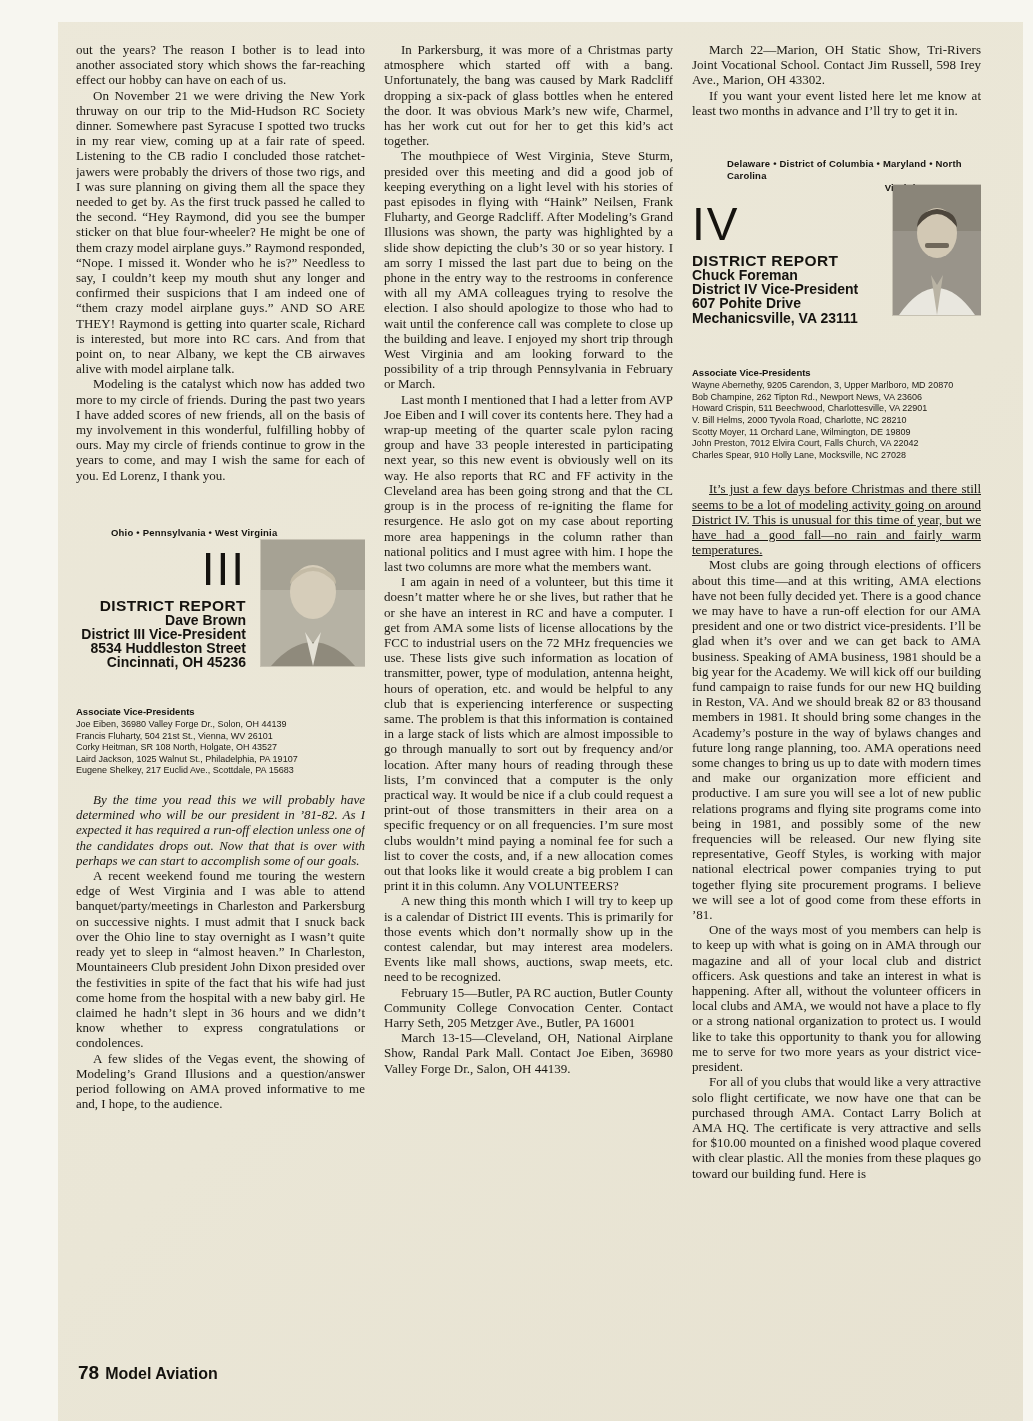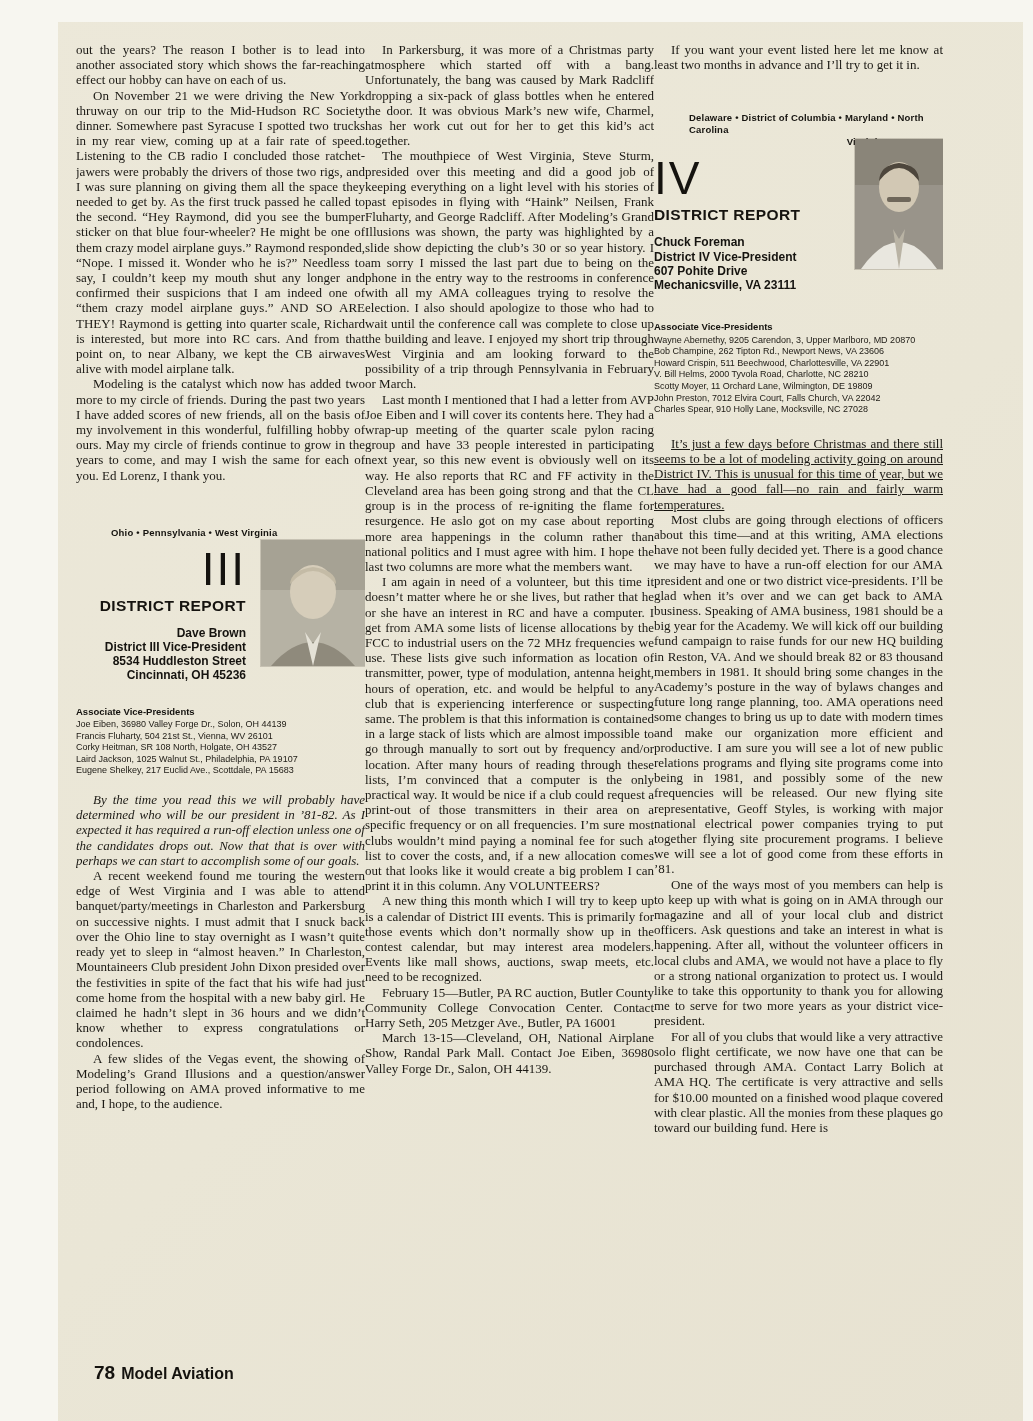--- a/index.html
+++ b/index.html
@@ -13,21 +13,21 @@
   .page {
     position:absolute; inset:0;
     background:linear-gradient(135deg,#ece8d9 0%,#eae6d6 55%,#e7e2d1 100%);
   }
   .scan-margin-top { position:absolute; left:0; top:0; width:100%; height:22px; background:#f7f6f0; }
   .scan-margin-left { position:absolute; left:0; top:0; width:58px; height:100%; background:#f7f6f0; }
   .scan-margin-right { position:absolute; right:0; top:0; width:10px; height:100%; background:#f7f6f0; }
 
   .content {
     position:absolute; left:76px; top:42px;
-    display:flex; 
+    display:flex; gap:19px;
     height:1316px;
   }
   .col {
     width:289px; height:1316px; overflow:hidden;
     font-size:13px; line-height:15.2px;
     text-align:justify;
     color:#1b1914;
   }
   .para { text-indent:17px; }
   .para.no-indent { text-indent:0; }
@@ -45,41 +45,41 @@
   }
   .region-2 { text-align:right; padding-right:60px; }
   .d-left { width:170px; }
   .numeral {
     font-size:46px; font-weight:normal; line-height:0.95;
     letter-spacing:2px; margin-top:9px;
   }
   .report-title {
     font-size:15.5px; font-weight:bold; letter-spacing:0.4px; margin-top:6px;
   }
-  .officer { margin-top:13px; font-size:12px; font-weight:bold; line-height:14.2px; }
+  .officer { font-size:14px; font-weight:bold; line-height:14.2px; }
   .d-photo {
     position:absolute; right:0;
     background:#b3afa2;
     box-shadow:0 0 0 1px rgba(90,85,70,0.25);
     overflow:hidden;
   }
   .photo3 { top:13px; width:104px; height:126px; }
   .photo4 { top:27px; width:88px; height:130px; }
   .d-photo svg { display:block; width:100%; height:100%; }
   .avp-label { font-size:9.5px; font-weight:bold; margin-top:12px; }
   .avp { font-size:9px; line-height:11.6px; color:#23201a; }
   .d3-top { min-height:144px;text-align:right; }
   .d4-top { min-height:150px; }
 
   .after-district { margin-top:15px;font-style:italic; }
   .col3-bottom-first { margin-top:20px;text-decoration:underline; }
 
   
   .footer {
-    position:absolute; left:94px; top:1362px;
+    position:absolute; left:78px; top:1362px;
     font-family:"Liberation Sans", sans-serif;
     font-weight:bold; color:#14120e;
   }
   .footer .num { font-size:19px; }
   .footer .mag { font-size:16px; margin-left:6px; }
 </style>
 </head>
 <body>
 
 <div class="page">
@@ -135,20 +135,21 @@
       <p class="para">In Parkersburg, it was more of a Christmas party atmosphere which started off with a bang. Unfortunately, the bang was caused by Mark Radcliff dropping a six-pack of glass bottles when he entered the door. It was obvious Mark’s new wife, Charmel, has her work cut out for her to get this kid’s act together.</p>
       <p class="para">The mouthpiece of West Virginia, Steve Sturm, presided over this meeting and did a good job of keeping everything on a light level with his stories of past episodes in flying with “Haink” Neilsen, Frank Fluharty, and George Radcliff. After Modeling’s Grand Illusions was shown, the party was highlighted by a slide show depicting the club’s 30 or so year history. I am sorry I missed the last part due to being on the phone in the entry way to the restrooms in conference with all my AMA colleagues trying to resolve the election. I also should apologize to those who had to wait until the conference call was complete to close up the building and leave. I enjoyed my short trip through West Virginia and am looking forward to the possibility of a trip through Pennsylvania in February or March.</p>
       <p class="para">Last month I mentioned that I had a letter from AVP Joe Eiben and I will cover its contents here. They had a wrap-up meeting of the quarter scale pylon racing group and have 33 people interested in participating next year, so this new event is obviously well on its way. He also reports that RC and FF activity in the Cleveland area has been going strong and that the CL group is in the process of re-igniting the flame for resurgence. He aslo got on my case about reporting more area happenings in the column rather than national politics and I must agree with him. I hope the last two columns are more what the members want.</p>
       <p class="para">I am again in need of a volunteer, but this time it doesn’t matter where he or she lives, but rather that he or she have an interest in RC and have a computer. I get from AMA some lists of license allocations by the FCC to industrial users on the 72 MHz frequencies we use. These lists give such information as location of transmitter, power, type of modulation, antenna height, hours of operation, etc. and would be helpful to any club that is experiencing interference or suspecting same. The problem is that this information is contained in a large stack of lists which are almost impossible to go through manually to sort out by frequency and/or location. After many hours of reading through these lists, I’m convinced that a computer is the only practical way. It would be nice if a club could request a print-out of those transmitters in their area on a specific frequency or on all frequencies. I’m sure most clubs wouldn’t mind paying a nominal fee for such a list to cover the costs, and, if a new allocation comes out that looks like it would create a big problem I can print it in this column. Any VOLUNTEERS?</p>
       <p class="para">A new thing this month which I will try to keep up is a calendar of District III events. This is primarily for those events which don’t normally show up in the contest calendar, but may interest area modelers. Events like mall shows, auctions, swap meets, etc. need to be recognized.</p>
       <p class="para">February 15—Butler, PA RC auction, Butler County Community College Convocation Center. Contact Harry Seth, 205 Metzger Ave., Butler, PA 16001</p>
       <p class="para">March 13-15—Cleveland, OH, National Airplane Show, Randal Park Mall. Contact Joe Eiben, 36980 Valley Forge Dr., Salon, OH 44139.</p>
     </div>
 
     <div class="col">
+      <p class="para">March 22—Marion, OH Static Show, Tri-Rivers Joint Vocational School. Contact Jim Russell, 598 Irey Ave., Marion, OH 43302.</p>
       <p class="para">If you want your event listed here let me know at least two months in advance and I’ll try to get it in.</p>
 
       <div class="district d4">
         <div class="region">Delaware • District of Columbia • Maryland • North Carolina</div>
         <div class="region region-2">Virginia</div>
         <div class="d-photo photo4">
           <svg viewBox="0 0 88 130">
             <rect width="88" height="130" fill="#99948a"></rect>
             <rect width="88" height="46" fill="#8a8579"></rect>
             <ellipse cx="44" cy="48" rx="20" ry="25" fill="#d2c8b4"></ellipse>

